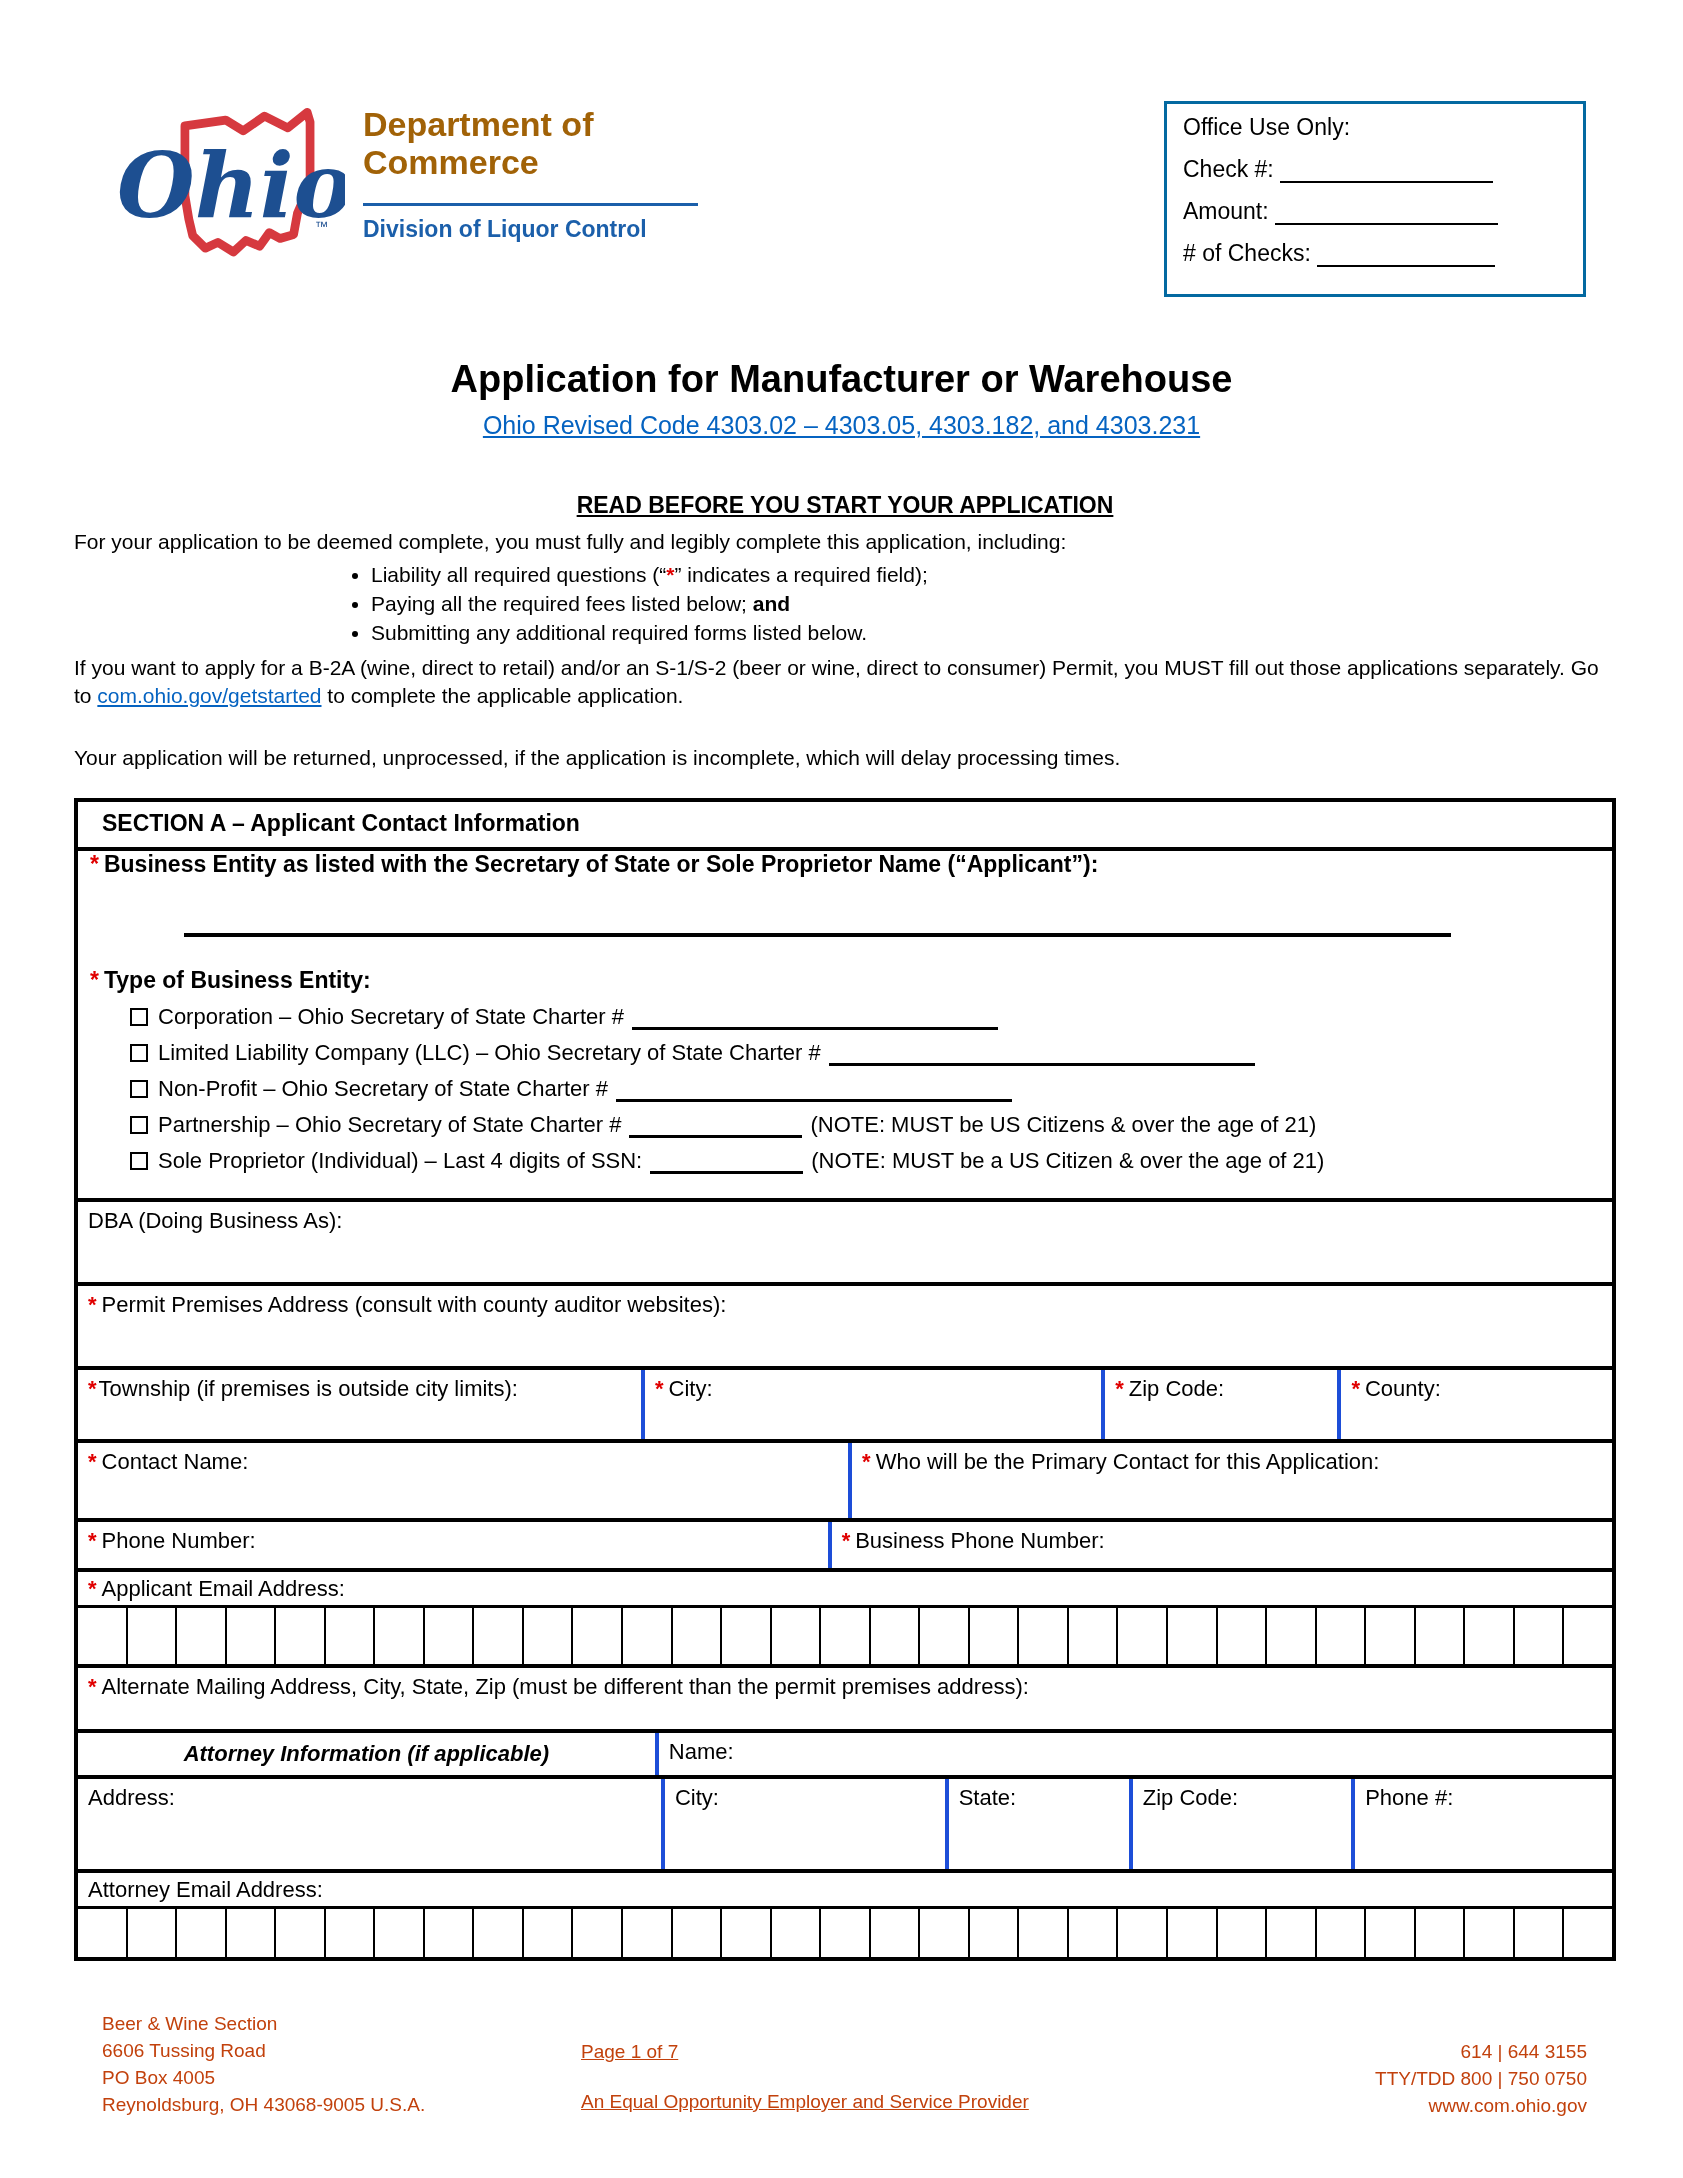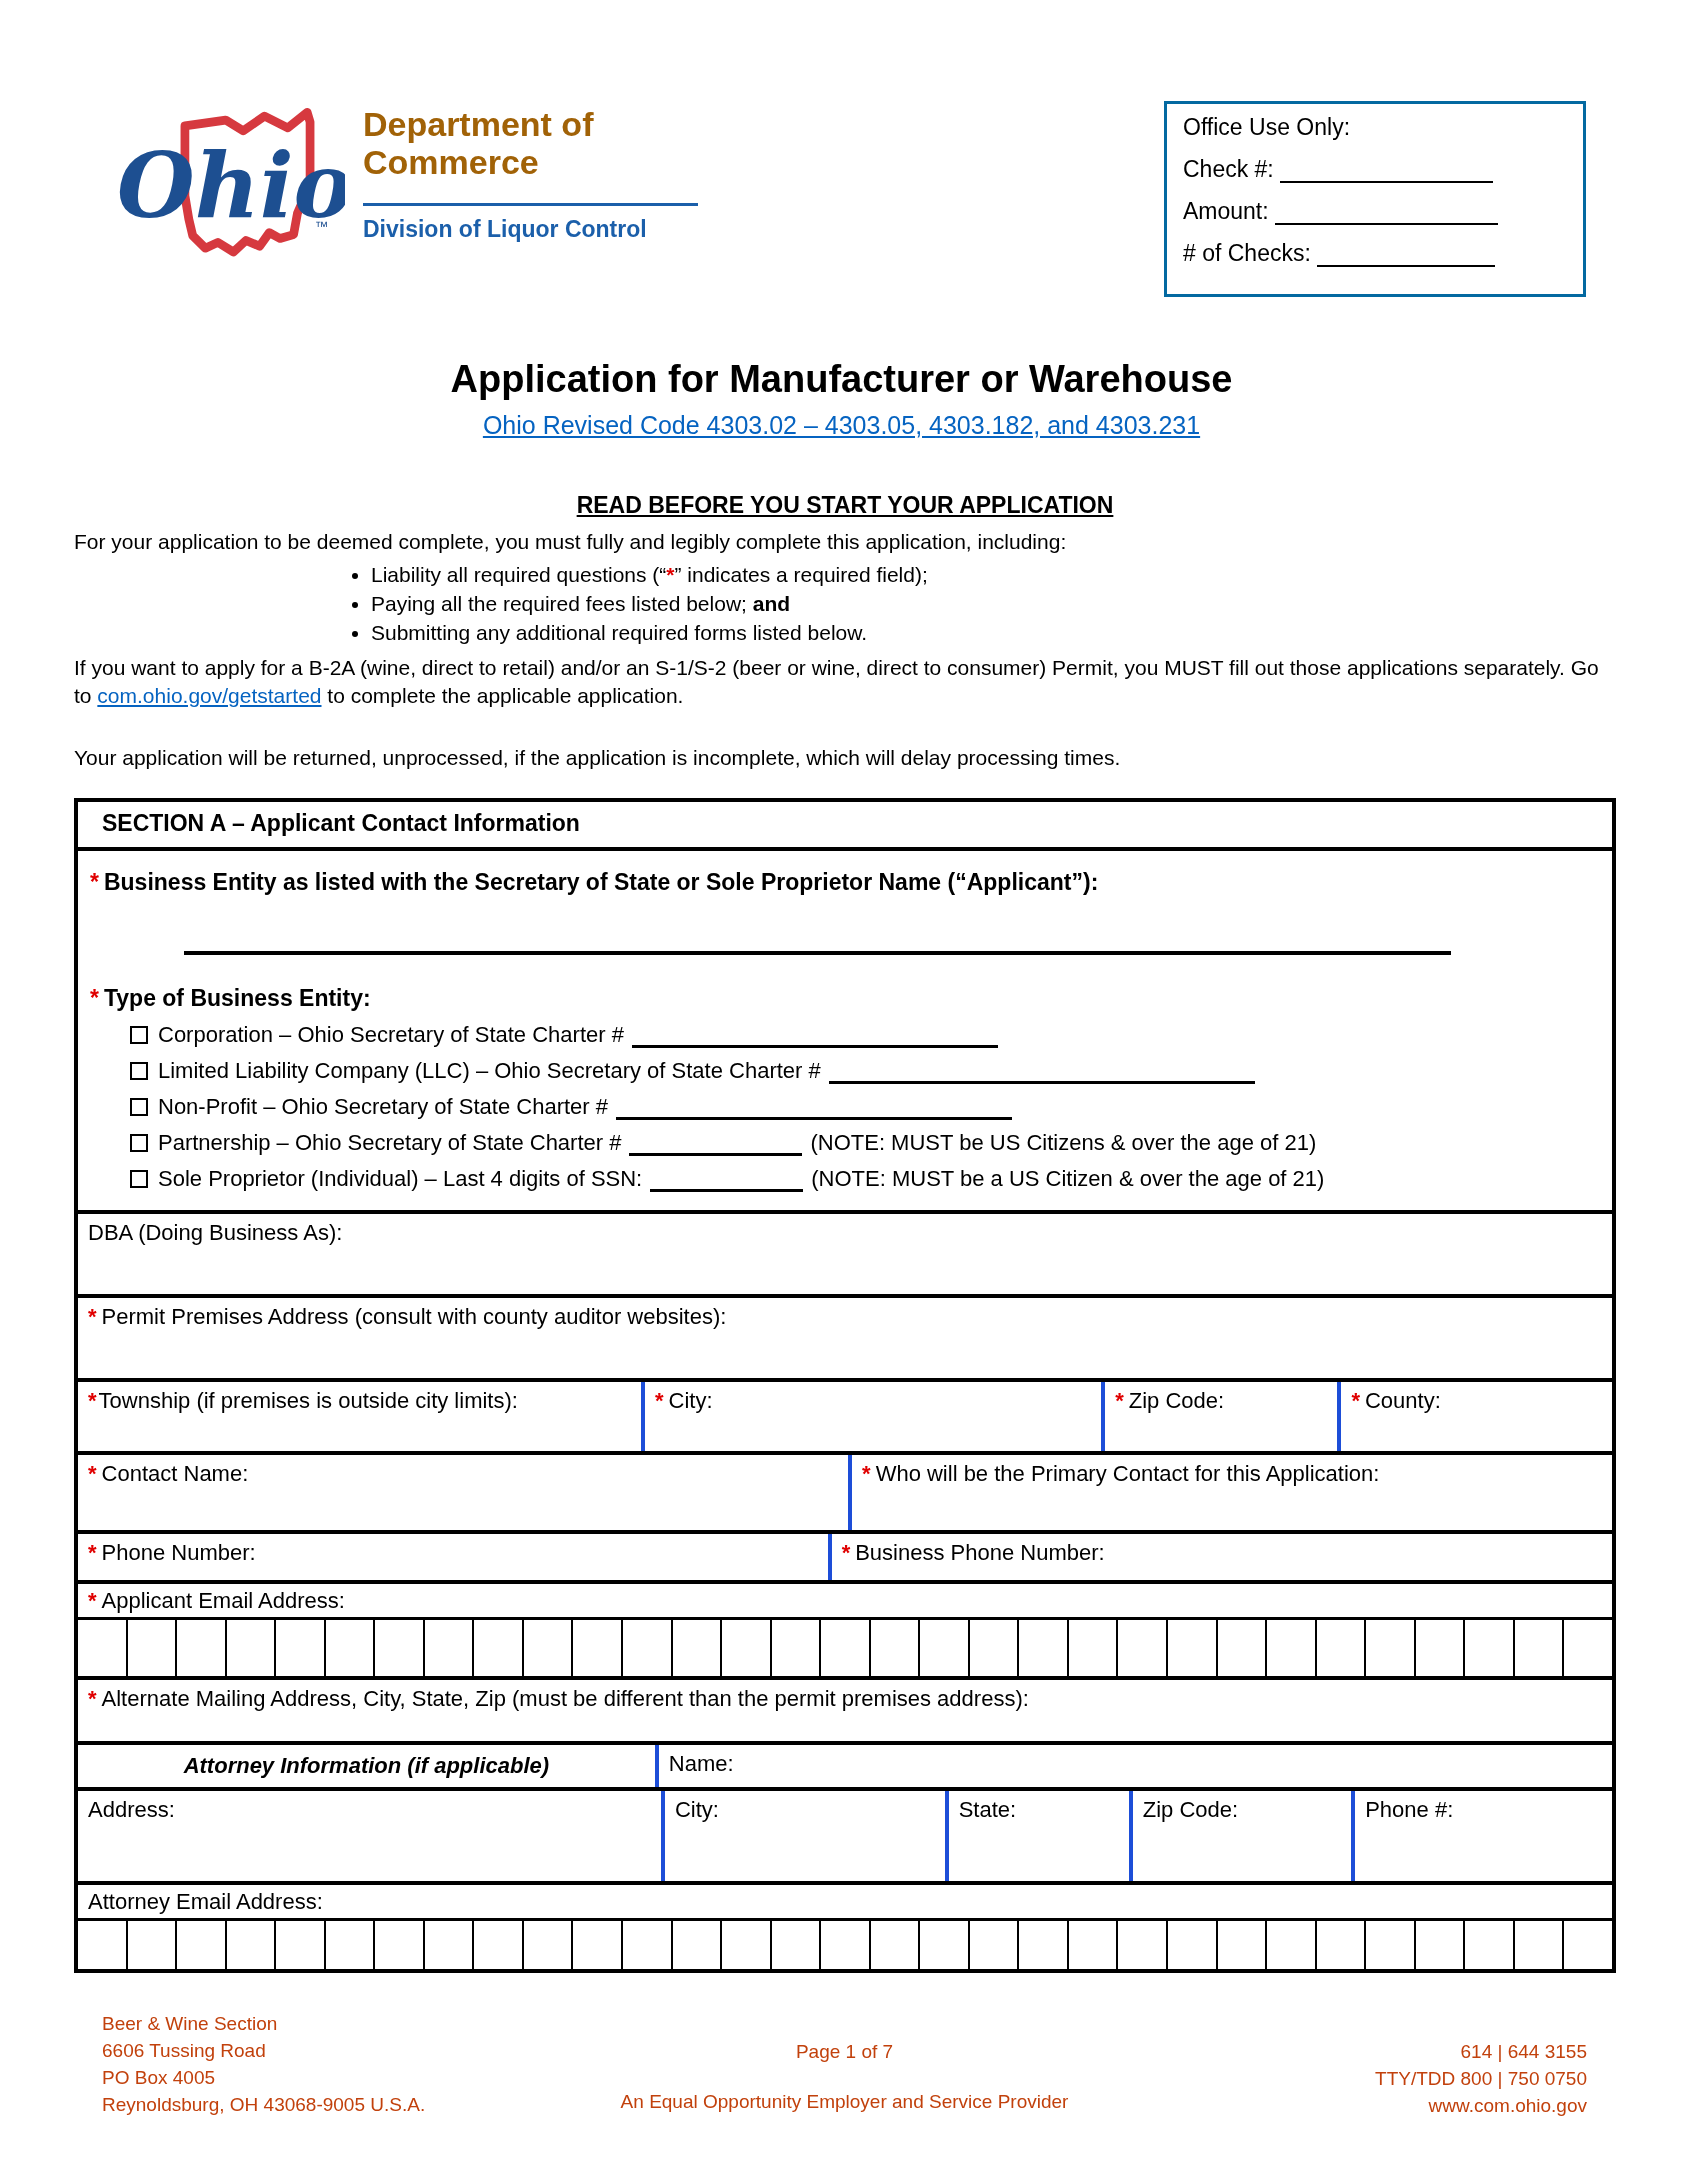--- a/index.html
+++ b/index.html
@@ -40,21 +40,21 @@
   .inline-link { color:#0563c1; text-decoration:underline; }
 
   
   .sec-table { position:absolute; left:74px; top:798px; width:1542px; border:4px solid #000; }
   .row { display:flex; border-top:4px solid #000; align-items:stretch; }
   .row:first-child { border-top:none; }
   .cell { border-left:4px solid #1d4ed8; padding:6px 10px; font-size:22px; }
   .cell:first-child { border-left:none; }
   .sec-head { font-size:23px; font-weight:bold; padding:8px 24px; min-height:45px; }
 
-  .biz-cell { min-height:347px; padding:18px 12px; }
+  .biz-cell { min-height:347px; padding:0 12px; }
   .biz-label { font-size:23px; font-weight:bold; }
   .biz-line { margin:55px 149px 0 94px; border-bottom:4px solid #000; height:0; }
   .type-label { font-size:23px; font-weight:bold; margin-top:30px; }
   .opt { margin-left:40px; margin-top:9px; font-size:22px; line-height:27px; white-space:nowrap; }
   .cbx { display:inline-block; width:18px; height:18px; border:2px solid #000; vertical-align:-2px; margin-right:10px; }
   .opt .blank { border-bottom-width:3px; margin-left:8px; margin-right:8px; }
   .w-corp { width:366px; } .w-llc { width:426px; } .w-np { width:396px; }
   .w-part { width:173px; } .w-sole { width:153px; }
 
   .r-dba   { min-height:84px; }
@@ -81,21 +81,21 @@
   .email-label { padding:4px 10px 3px 10px; font-size:22px; }
   .comb { display:flex; border-top:3px solid #000; }
   .comb-cell { flex:1 1 0; border-left:2px solid #000; }
   .comb-cell:first-child { border-left:none; }
   .comb-app { height:59px; }
   .comb-att { height:51px; }
 
   
   .footer { position:absolute; left:102px; top:2010px; width:1485px; display:flex; color:#c2410c; font-size:19px; line-height:27px; }
   .f-left { flex:1; }
-  .f-center { flex:1.1; text-align:center; padding-top:28px; }
+  .f-center { flex:1.1; padding-top:28px;text-decoration:underline; }
   .f-center .eeo { margin-top:23px; }
   .f-right { flex:1; text-align:right; padding-top:28px; }
 </style>
 </head>
 <body>
 
 <div class="page">
 
   <div class="logo-wrap">
     <svg width="228" height="203" viewBox="0 0 235 185">

